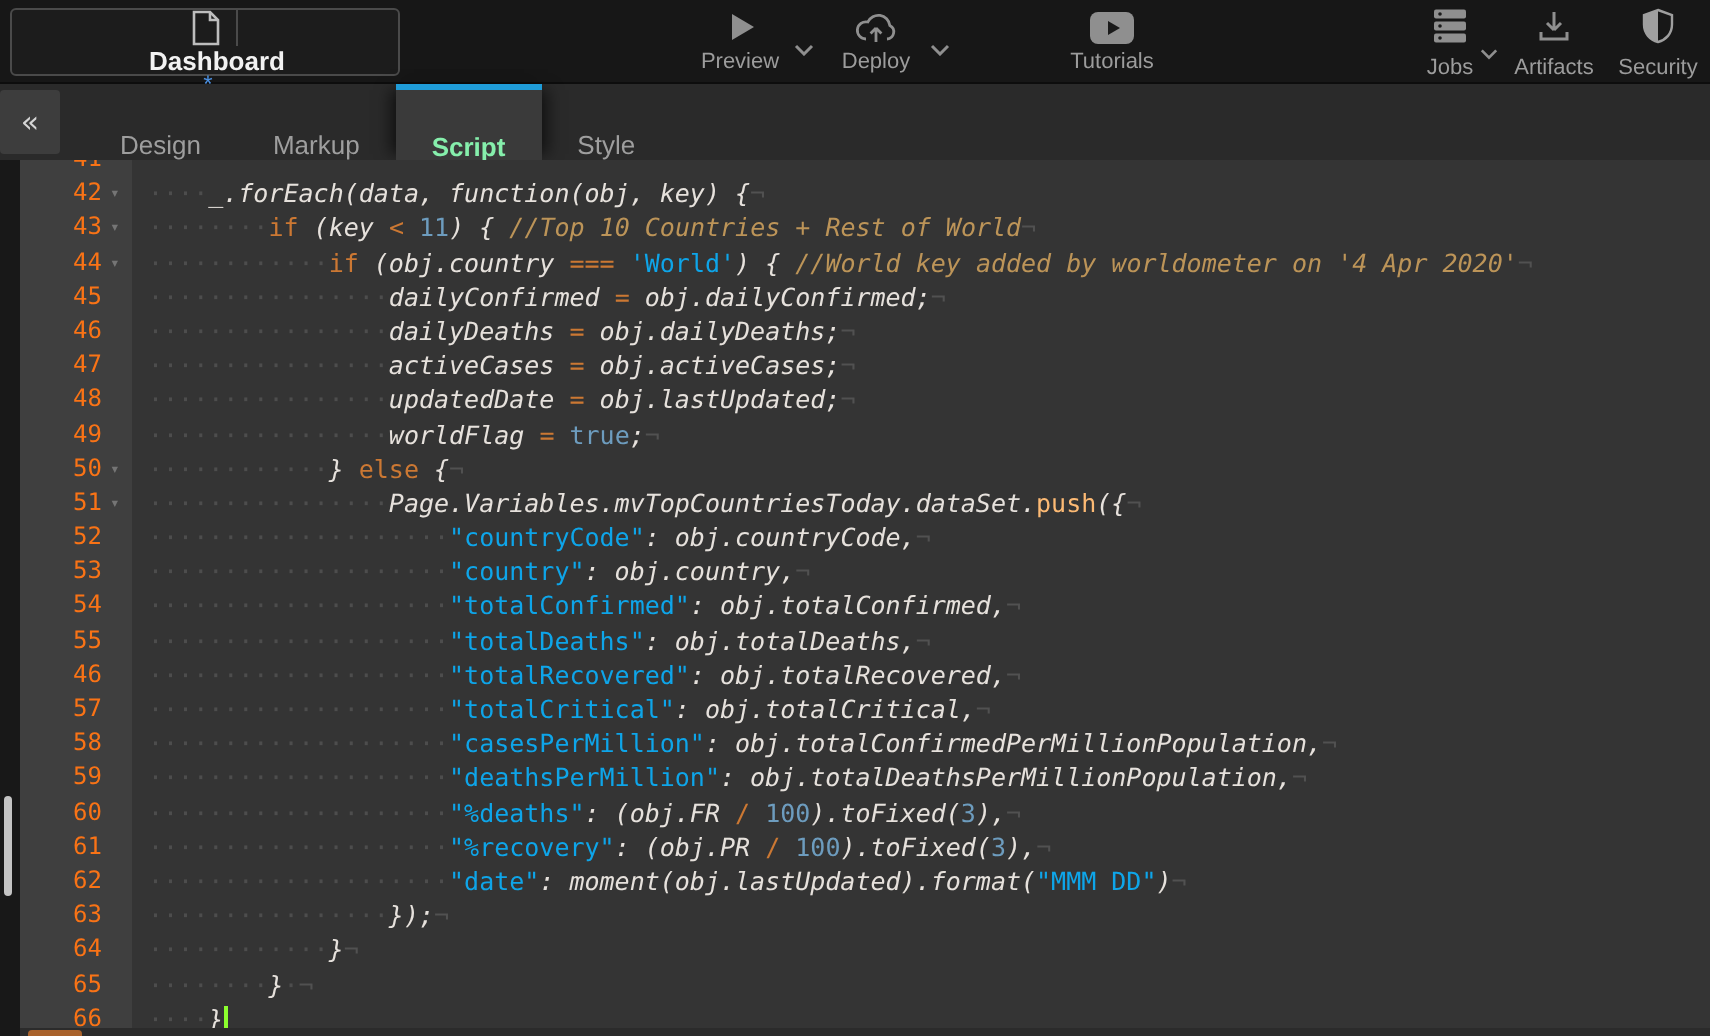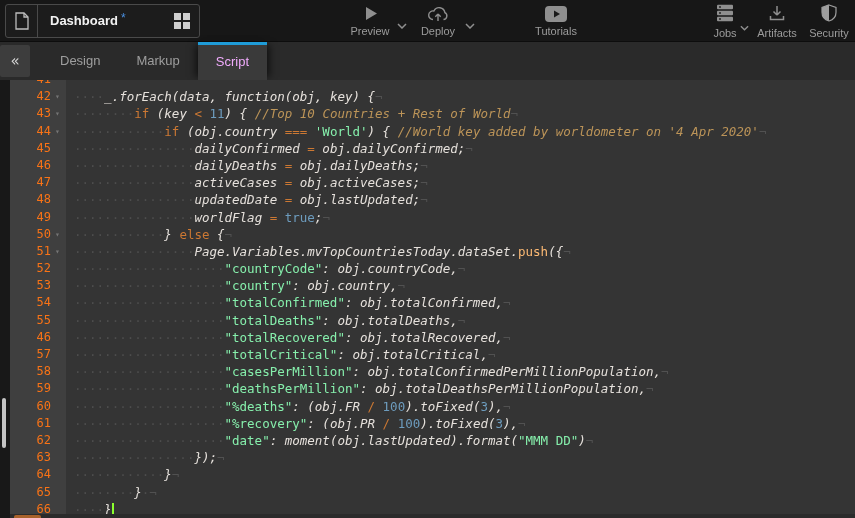--- a/index.html
+++ b/index.html
@@ -4,21 +4,21 @@
 <style>
   * { margin:0; padding:0; box-sizing:border-box; }
   html,body { width:855px; height:518px; overflow:hidden; background:#343434;
               font-family:"Liberation Sans", sans-serif; }
 
   
   .topbar { position:relative; width:855px; height:42px; background:#171717;
             display:flex; align-items:center; border-bottom:1px solid #0d0d0d; }
   .page-selector { margin-left:5px; width:195px; height:34px; background:#1c1c1c;
                    border:1px solid #4a4a4a; border-radius:3px; display:flex;
-                   align-items:center; }
+                   align-items:center;flex-direction:column; }
   .doc-btn { width:32px; height:100%; display:flex; align-items:center; justify-content:center;
              border-right:1px solid #4a4a4a; }
   .page-title { margin-left:12px; color:#f2f2f2; font-size:13px; font-weight:700; }
   .modified-star { color:#4a8fe0; font-size:12px; margin-left:3px; position:relative; top:-3px; }
   .grid-icon { margin-left:auto; margin-right:9px; display:grid;
                grid-template-columns:7px 7px; grid-template-rows:7px 7px; gap:2px; }
   .grid-icon span { background:#cfcfcf; }
 
   .action { position:absolute; top:4px; display:flex; flex-direction:column;
             align-items:center; cursor:pointer; }
@@ -34,42 +34,42 @@
   .r-action .lbl { font-size:11px; color:#9c9c9c; margin-top:1px; white-space:nowrap; }
   .r-action .chev { position:absolute; right:-3px; top:13px; }
 
   
   .tabbar { position:relative; width:855px; height:38px; background:#2a2a2a;
             display:flex; align-items:stretch; }
   .collapse-btn { width:30px; height:32px; margin-top:3px; background:#3d3d3d; border:none;
                   color:#d5d5d5; font-size:15px; cursor:pointer; border-radius:2px;
                   font-family:"DejaVu Sans", sans-serif; }
   .tabs { display:flex; margin-left:12px; }
-  .tab { padding:0 18px; line-height:38px; font-size:13px; color:#9e9e9e; cursor:pointer; }
-  .tab.active { background:#3a3a3a; color:#f0abfc; font-weight:400;
+  .tab { padding:12px 18px; line-height:38px; font-size:13px; color:#9e9e9e; cursor:pointer; }
+  .tab.active { background:#3a3a3a; color:#86efac; font-weight:700;
                 border-top:3px solid #1f9cd8; line-height:33px;
                 box-shadow:6px 0 7px -3px rgba(0,0,0,.55), -6px 0 7px -3px rgba(0,0,0,.55); }
 
   
   .editor { position:relative; width:855px; height:438px; background:#343434;
             display:flex; overflow:hidden; }
   .left-strip { width:10px; background:#181818; position:relative; flex:none; }
   .left-thumb { position:absolute; left:2px; top:318px; width:4px; height:50px;
                 background:#c4c4c4; border-radius:2px; }
   .code-wrap { position:relative; flex:1; overflow:hidden;
                font-family:"DejaVu Sans Mono", monospace; }
   .gutter-bg { position:absolute; left:0; top:0; bottom:0; width:56px; background:#3f3f3f; }
   .lines { position:absolute; top:-9px; left:0; right:0; }
   .row { display:flex; height:17.2px; line-height:17.2px; }
   .gut { width:56px; flex:none; display:flex; position:relative; z-index:1; }
   .gut .num { flex:1; text-align:right; color:#f97316; font-size:12px; padding-right:2px; }
   .gut .fold { width:13px; color:#757575; font-size:8px; line-height:17.2px; text-align:left;
                padding-left:2px; cursor:pointer; }
   .code { white-space:pre; font-size:12.5px; padding-left:8px; color:#e6e1dc; }
-  .tk-p { color:#e6e1dc;font-style:italic; } .tk-k { color:#cc7833; } .tk-s { color:#86efac; }
+  .tk-p { color:#e6e1dc;font-style:italic; } .tk-k { color:#cc7833; } .tk-s { color:#0ea5e9; }
   .tk-n { color:#6d9cbe; } .tk-c { color:#bc9458; font-style:italic; }
   .tk-f { color:#fdba74; } .tk-w { color:#4d4d4d; } .tk-e { color:#515151; }
   .caret { display:inline-block; width:2px; height:13px; background:#8cff2e;
            vertical-align:-2px; }
   .bottom-track { position:absolute; left:10px; right:0; bottom:0; height:4px;
                   background:#2b2b2b; }
   .clipped-badge { position:absolute; left:14px; bottom:0; width:27px; height:3px;
                    background:#a9622b; border-radius:2px 2px 0 0; }
 </style>
 </head>
@@ -176,20 +176,21 @@
     </div>
   </div>
 </div>
 
 <div class="tabbar">
   <button class="collapse-btn">«</button>
   <div class="tabs">
     <div class="tab">Design</div>
     <div class="tab">Markup</div>
     <div class="tab active">Script</div>
+    <div class="tab">Style</div>
   </div>
 </div>
 
 <div class="editor">
   <div class="left-strip">
     <div class="left-thumb"></div>
   </div>
   <div class="code-wrap">
     <div class="gutter-bg"></div>
     <div class="lines">

